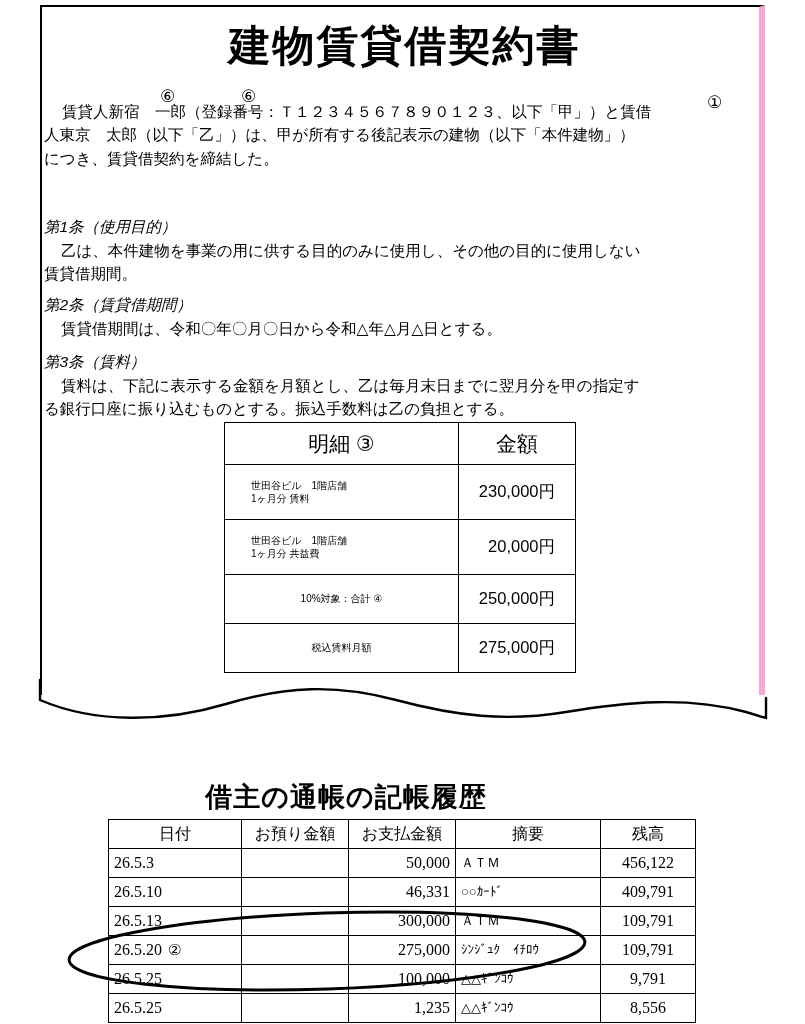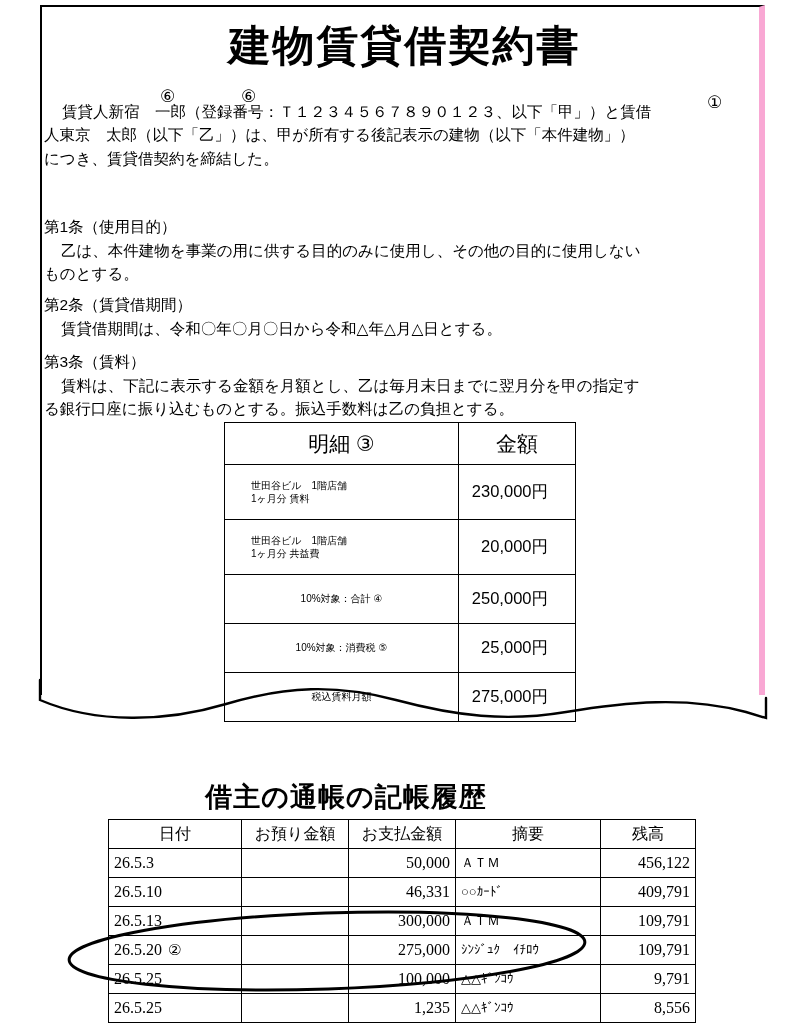--- a/index.html
+++ b/index.html
@@ -71,21 +71,21 @@
   #marker-1  { left: 707px; top: 94px; }
 
   
   .article {
     position: absolute;
     left: 44px;
     width: 650px;
     font-size: 15.5px;
     line-height: 1.52;
   }
-  .article .art-head { display: block; }
+  .article .art-head { display: block; font-style: italic; }
   .article .art-body { display: block; }
   .article .art-body .indent { display: inline-block; width: 17px; }
   #article-1 { top: 215px; }
   #article-2 { top: 293px; }
   #article-3 { top: 350px; }
 
   
   #rent-table {
     position: absolute;
     left: 224px;
@@ -114,21 +114,21 @@
     text-align: left;
   }
   #rent-table td.desc.center {
     text-align: center;
     padding: 5px 8px;
     height: 38px;
   }
   #rent-table td.amt {
     font-size: 16.5px;
     text-align: right;
-    padding-right: 27px;
+    padding-right: 20px;
   }
   #rent-table tr.tall td { height: 44px; }
 
   
   #passbook-title {
     position: absolute;
     left: 0;
     top: 779px;
     width: 692px;
     text-align: center;
@@ -154,21 +154,21 @@
   }
   #passbook-table thead th { text-align: center; }
   #passbook-table col.c-date    { width: 133px; }
   #passbook-table col.c-deposit { width: 107px; }
   #passbook-table col.c-payment { width: 107px; }
   #passbook-table col.c-desc    { width: 145px; }
   #passbook-table col.c-balance { width: 95px; }
   #passbook-table td.date    { text-align: left; border-radius: 14px;  }
   #passbook-table td.num     { text-align: right; }
   #passbook-table td.desc    { text-align: left; font-size: 13px; }
-  #passbook-table td.balance { text-align: right; }
+  #passbook-table td.balance { text-align: center; }
   #passbook-table td .circ-inline {
     font-family: "DejaVu Sans", sans-serif;
     font-size: 15px;
     margin-left: 6px;
   }
 
   #ellipse-annotation {
     position: absolute;
     left: 62px;
     top: 908px;
@@ -197,21 +197,21 @@
 
 <div id="intro-block">
   <div><span class="indent"></span><span>賃貸人新宿　一郎（登録番号：Ｔ１２３４５６７８９０１２３、以下「甲」）と賃借</span></div>
   <div>人東京　太郎（以下「乙」）は、甲が所有する後記表示の建物（以下「本件建物」）</div>
   <div>につき、賃貸借契約を締結した。</div>
 </div>
 
 <div class="article" id="article-1">
   <span class="art-head">第1条（使用目的）</span>
   <span class="art-body"><span class="indent"></span><span>乙は、本件建物を事業の用に供する目的のみに使用し、その他の目的に使用しない</span></span>
-  <span class="art-body">ものとする。</span>
+  <span class="art-body">賃貸借期間。</span>
 </div>
 
 <div class="article" id="article-2">
   <span class="art-head">第2条（賃貸借期間）</span>
   <span class="art-body"><span class="indent"></span><span>賃貸借期間は、令和〇年〇月〇日から令和△年△月△日とする。</span></span>
 </div>
 
 <div class="article" id="article-3">
   <span class="art-head">第3条（賃料）</span>
   <span class="art-body"><span class="indent"></span><span>賃料は、下記に表示する金額を月額とし、乙は毎月末日までに翌月分を甲の指定す</span></span>
@@ -240,24 +240,20 @@
     <tr class="tall">
       <td class="desc">
         <div>世田谷ビル　1階店舗</div>
         <div>1ヶ月分 共益費</div>
       </td>
       <td class="amt">20,000円</td>
     </tr>
     <tr>
       <td class="desc center">10%対象：合計 ④</td>
       <td class="amt">250,000円</td>
-    </tr>
-    <tr>
-      <td class="desc center">10%対象：消費税 ⑤</td>
-      <td class="amt">25,000円</td>
     </tr>
     <tr>
       <td class="desc center">税込賃料月額</td>
       <td class="amt">275,000円</td>
     </tr>
   </tbody>
 </table>
 
 <div id="passbook-title">借主の通帳の記帳履歴</div>
 

